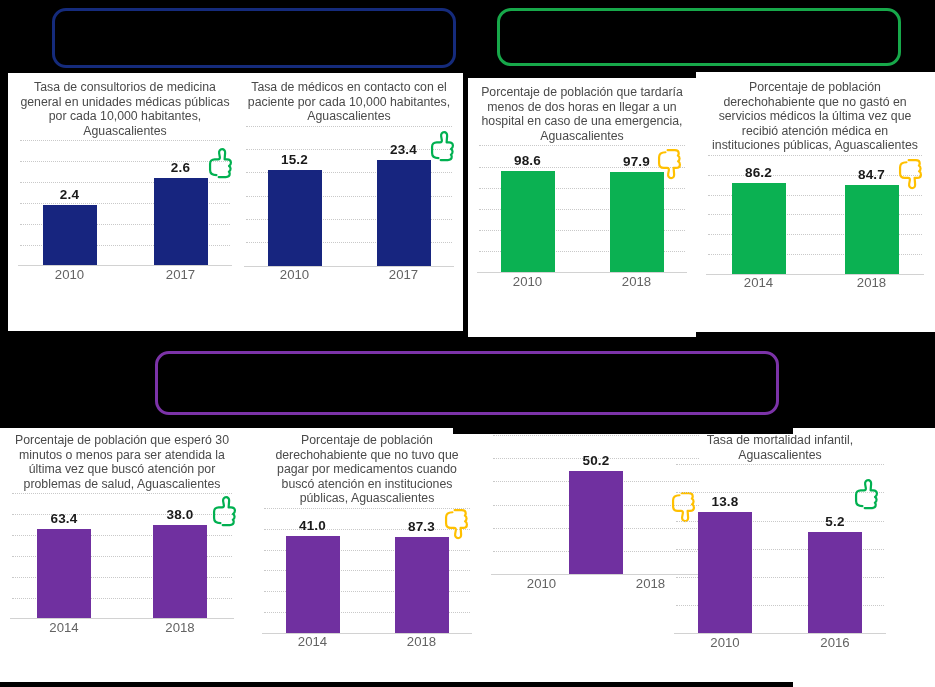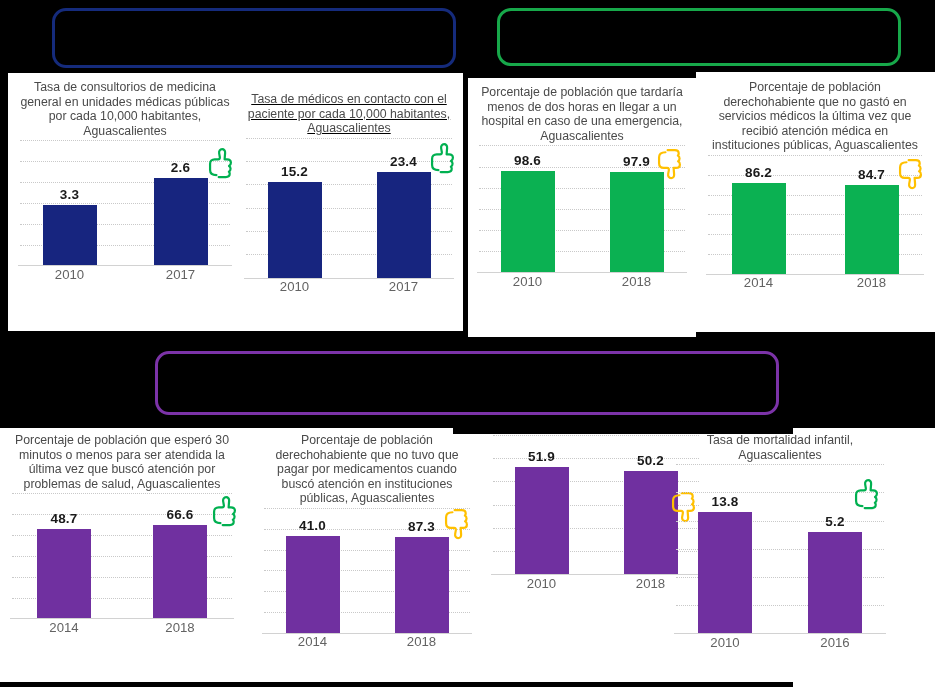--- a/index.html
+++ b/index.html
@@ -82,42 +82,42 @@
           <div class="gridline" style="top: 0px;"></div>
           <div class="gridline" style="top: 20.8333px;"></div>
           <div class="gridline" style="top: 41.6667px;"></div>
           <div class="gridline" style="top: 62.5px;"></div>
           <div class="gridline" style="top: 83.3333px;"></div>
           <div class="gridline" style="top: 104.167px;"></div>
           <div class="gridline" style="top: 125px;"></div>
         </div>
         <div class="bars">
           <div class="barwrap">
-            <div class="barval">3.3</div>
+            <div class="barval">2.4</div>
             <div class="bar" style="height: 60.6px; background: rgb(23, 37, 127);"></div>
           </div>
           <div class="barwrap">
             <div class="barval">2.6</div>
             <div class="bar" style="height: 87.5333px; background: rgb(23, 37, 127);"></div>
           </div>
         </div>
         <div class="axisline" style="top: 125px;"></div>
         <div class="cats">
           <div class="cat">2010</div>
           <div class="cat">2017</div>
         </div>
       </div>
     <div class="thumb" style="left:188px;top:67px;">
         <svg viewBox="0 0 40 38" xmlns="http://www.w3.org/2000/svg">
           <path d="M17 32 C12 32 9.5 30 9.5 26 L9.5 19 C9.5 15.5 11.5 13.5 15 13.5 L19 13.5 C20.5 13.5 21.2 12.6 21 11 L20.2 6.5 C19.7 3.6 21.3 1.6 23.6 1.6 C26 1.6 27.4 3.3 27.2 6 L26.6 13.5 L29.5 13.5 C32.3 13.5 34 15.1 34 17.6 C34 19.3 33.2 20.6 31.8 21.3 C33 22 33.6 23.1 33.6 24.6 C33.6 26.1 32.9 27.3 31.6 28 C32.3 28.7 32.6 29.6 32.6 30.6 C32.6 33 30.9 34.4 28 34.4 L19.6 34.4" fill="none" stroke="#00B050" stroke-width="2.6" stroke-linecap="round" stroke-linejoin="round"></path>
         </svg>
       </div>
   </div>
 
-  <div class="chart" style="left:240px;top:92px;width:218px;height:248px;text-decoration:underline;">
+  <div class="chart" style="left:240px;top:80px;width:218px;height:248px;">
     <div class="chart-title">Tasa de médicos en contacto con el paciente por cada 10,000 habitantes, Aguascalientes</div>
     <div class="plot" style="height:158px;">
         <div class="gridlines">
           <div class="gridline" style="top: 0px;"></div>
           <div class="gridline" style="top: 23.3333px;"></div>
           <div class="gridline" style="top: 46.6667px;"></div>
           <div class="gridline" style="top: 70px;"></div>
           <div class="gridline" style="top: 93.3333px;"></div>
           <div class="gridline" style="top: 116.667px;"></div>
           <div class="gridline" style="top: 140px;"></div>
@@ -222,25 +222,25 @@
           <div class="gridline" style="top: 0px;"></div>
           <div class="gridline" style="top: 20.8333px;"></div>
           <div class="gridline" style="top: 41.6667px;"></div>
           <div class="gridline" style="top: 62.5px;"></div>
           <div class="gridline" style="top: 83.3333px;"></div>
           <div class="gridline" style="top: 104.167px;"></div>
           <div class="gridline" style="top: 125px;"></div>
         </div>
         <div class="bars">
           <div class="barwrap">
-            <div class="barval">48.7</div>
+            <div class="barval">63.4</div>
             <div class="bar" style="height: 88.9361px; background: rgb(112, 48, 160);"></div>
           </div>
           <div class="barwrap">
-            <div class="barval">66.6</div>
+            <div class="barval">38.0</div>
             <div class="bar" style="height: 93.425px; background: rgb(112, 48, 160);"></div>
           </div>
         </div>
         <div class="axisline" style="top: 125px;"></div>
         <div class="cats">
           <div class="cat">2014</div>
           <div class="cat">2018</div>
         </div>
       </div>
     <div class="thumb" style="left:200px;top:62px;">
@@ -291,24 +291,20 @@
           <div class="gridline" style="top: 0px;"></div>
           <div class="gridline" style="top: 23.1667px;"></div>
           <div class="gridline" style="top: 46.3333px;"></div>
           <div class="gridline" style="top: 69.5px;"></div>
           <div class="gridline" style="top: 92.6667px;"></div>
           <div class="gridline" style="top: 115.833px;"></div>
           <div class="gridline" style="top: 139px;"></div>
         </div>
         <div class="bars">
           <div class="barwrap">
-            <div class="barval">51.9</div>
-            <div class="bar" style="height: 106.58px; background: rgb(112, 48, 160);"></div>
-          </div>
-          <div class="barwrap">
             <div class="barval">50.2</div>
             <div class="bar" style="height: 103.089px; background: rgb(112, 48, 160);"></div>
           </div>
         </div>
         <div class="axisline" style="top: 139px;"></div>
         <div class="cats">
           <div class="cat">2010</div>
           <div class="cat">2018</div>
         </div>
       </div>

